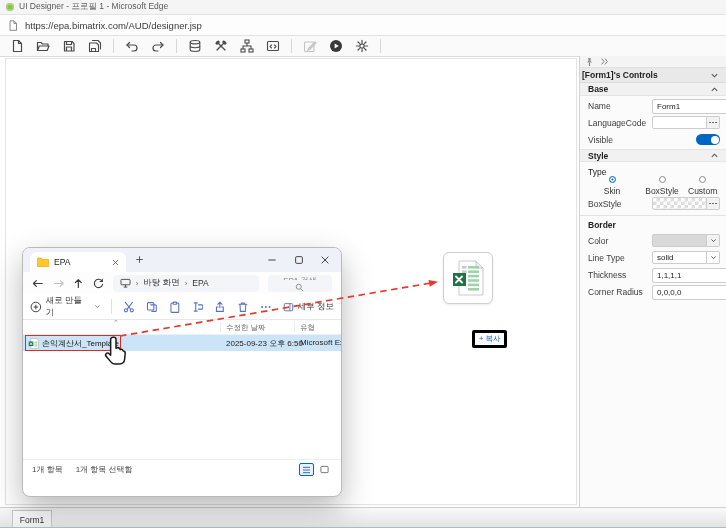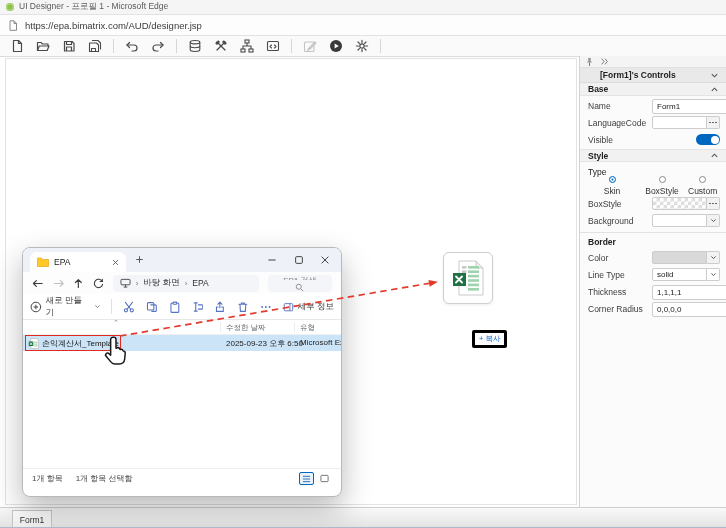--- a/index.html
+++ b/index.html
@@ -19,21 +19,21 @@
   .tsep{width:1px;height:14px;background:#d6d6d6;margin:0 3px;}
   .ic{display:block;}
 
   
   .canvas{position:absolute;left:5px;top:58px;width:572px;height:447px;background:#fff;border:1px solid #e3e3e3;}
   .vdivider{position:absolute;left:579px;top:56px;width:1px;height:472px;background:#d2d2d2;}
 
   
   .rpanel{position:absolute;left:580px;top:56px;width:146px;height:451px;background:#fbfbfb;font-size:8.5px;color:#333;}
   .pinrow{height:12px;background:#f4f4f4;border-bottom:1px solid #e0e0e0;display:flex;align-items:center;gap:6px;padding:0 5px;color:#777;}
-  .phdr{height:15px;background:#e9e9e9;border-bottom:1px solid #dcdcdc;display:flex;align-items:center;padding:0 20px;font-weight:bold;font-size:8.5px;color:#222;position:relative;}
+  .phdr{height:15px;background:#e9e9e9;border-bottom:1px solid #dcdcdc;display:flex;align-items:center;padding:0 2px;font-weight:bold;font-size:8.5px;color:#222;position:relative;}
   .shdr{height:13px;background:#f1f1f1;border-top:1px solid #e4e4e4;border-bottom:1px solid #e4e4e4;display:flex;align-items:center;padding:0 8px;font-weight:bold;color:#222;position:relative;}
   .phdr .chev,.shdr .chev{position:absolute;right:7px;color:#666;}
   .prow{position:relative;height:15px;margin:2px 0;}
   .prow .lbl{position:absolute;left:8px;top:50%;transform:translateY(-50%);color:#3c3c3c;}
   .ctl{position:absolute;left:72px;right:6px;top:1px;bottom:1px;border-radius:6px;}
   .inp{width:100%;height:100%;border:1px solid #ccc;background:#fff;border-radius:2px;display:flex;align-items:center;padding:0 4px;font-size:8px;color:#222;}
   .withbtn{display:flex;gap:0;}
   .withbtn .inp{flex:1;border-radius:2px 0 0 2px;}
   .sqbtn{width:13px;height:100%;border:1px solid #ccc;border-left:none;background:#f2f2f2;display:flex;align-items:center;justify-content:center;color:#555;border-radius:0 2px 2px 0;}
   .dots{display:flex;gap:1.5px;}
@@ -75,21 +75,21 @@
   .ex-head .c2{position:absolute;left:203px;top:3px;}
   .ex-head .c3{position:absolute;left:277px;top:3px;}
   .ex-head .hsep{position:absolute;top:2px;width:1px;height:10px;background:#ececec;}
   .ex-row{height:16px;background:#cce4f7;position:relative;font-size:8px;color:#111;}
   .ex-row .fname{position:absolute;left:19px;top:3px;}
   .ex-row .redbox{position:absolute;left:2px;top:0px;width:96px;height:16px;border:1.5px solid #de2a1f;}
   .ex-row .fdate{position:absolute;left:203px;top:3px;color:#222;}
   .ex-row .ftype{position:absolute;left:277px;top:3px;color:#222;white-space:nowrap;}
   .ex-filearea{height:123px;background:#fff;}
   .hscroll{position:absolute;left:8px;bottom:23px;width:262px;height:3px;border-radius:2px;background:#c7c7c7;}
-  .ex-status{position:absolute;left:0;right:0;bottom:8px;height:20px;border-top:1px solid #ededed;background:#fff;display:flex;align-items:center;gap:13px;padding:0 9px;font-size:8px;color:#444;}
+  .ex-status{position:absolute;left:0;right:0;bottom:17px;height:20px;border-top:1px solid #ededed;background:#fff;display:flex;align-items:center;gap:13px;padding:0 9px;font-size:8px;color:#444;}
   .viewbtns{margin-left:auto;display:flex;gap:3px;align-items:center;}
   .vbtn{width:15px;height:13px;display:flex;align-items:center;justify-content:center;border-radius:2px;color:#555;}
   .vbtn.active{border:1px solid #0067c0;background:#e7f2fb;}
 
   
   .ghost{position:absolute;left:443px;top:252px;width:50px;height:52px;background:#fff;border:1px solid #cfcfcf;border-radius:6px;display:flex;align-items:center;justify-content:center;box-shadow:0 1px 3px rgba(0,0,0,.08);}
   .copybadge{position:absolute;left:472px;top:302px;padding:1px 4px;background:#fbfdff;border:3px solid #000000;border-radius:2px;font-size:7.5px;color:#0b62c9;white-space:nowrap;margin-top:28px;}
 
   .overlay{position:absolute;left:0;top:0;width:726px;height:528px;pointer-events:none;}
 </style>
@@ -282,31 +282,20 @@
     <div class="prow" style="margin-top:4px;">
       <span class="lbl">BoxStyle</span>
       <span class="ctl withbtn">
         <span class="inp checker"></span>
         <span class="sqbtn">
             <span class="dots">
               <i></i>
               <i></i>
               <i></i>
             </span>
-          </span>
-      </span>
-    </div>
-    <div class="prow">
-      <span class="lbl">Background</span>
-      <span class="ctl withbtn">
-        <span class="inp"></span>
-        <span class="sqbtn">
-            <svg class="ic" width="7" height="7" viewBox="0 0 10 10" fill="none" stroke="#555" stroke-width="1.4">
-              <path d="M2 3.5l3 3 3-3"></path>
-            </svg>
           </span>
       </span>
     </div>
 
     <div class="pdivider"></div>
     <div class="grouplbl">
       <span>Border</span>
     </div>
     <div class="prow" style="margin-top:3px;">
       <span class="lbl">Color</span>

